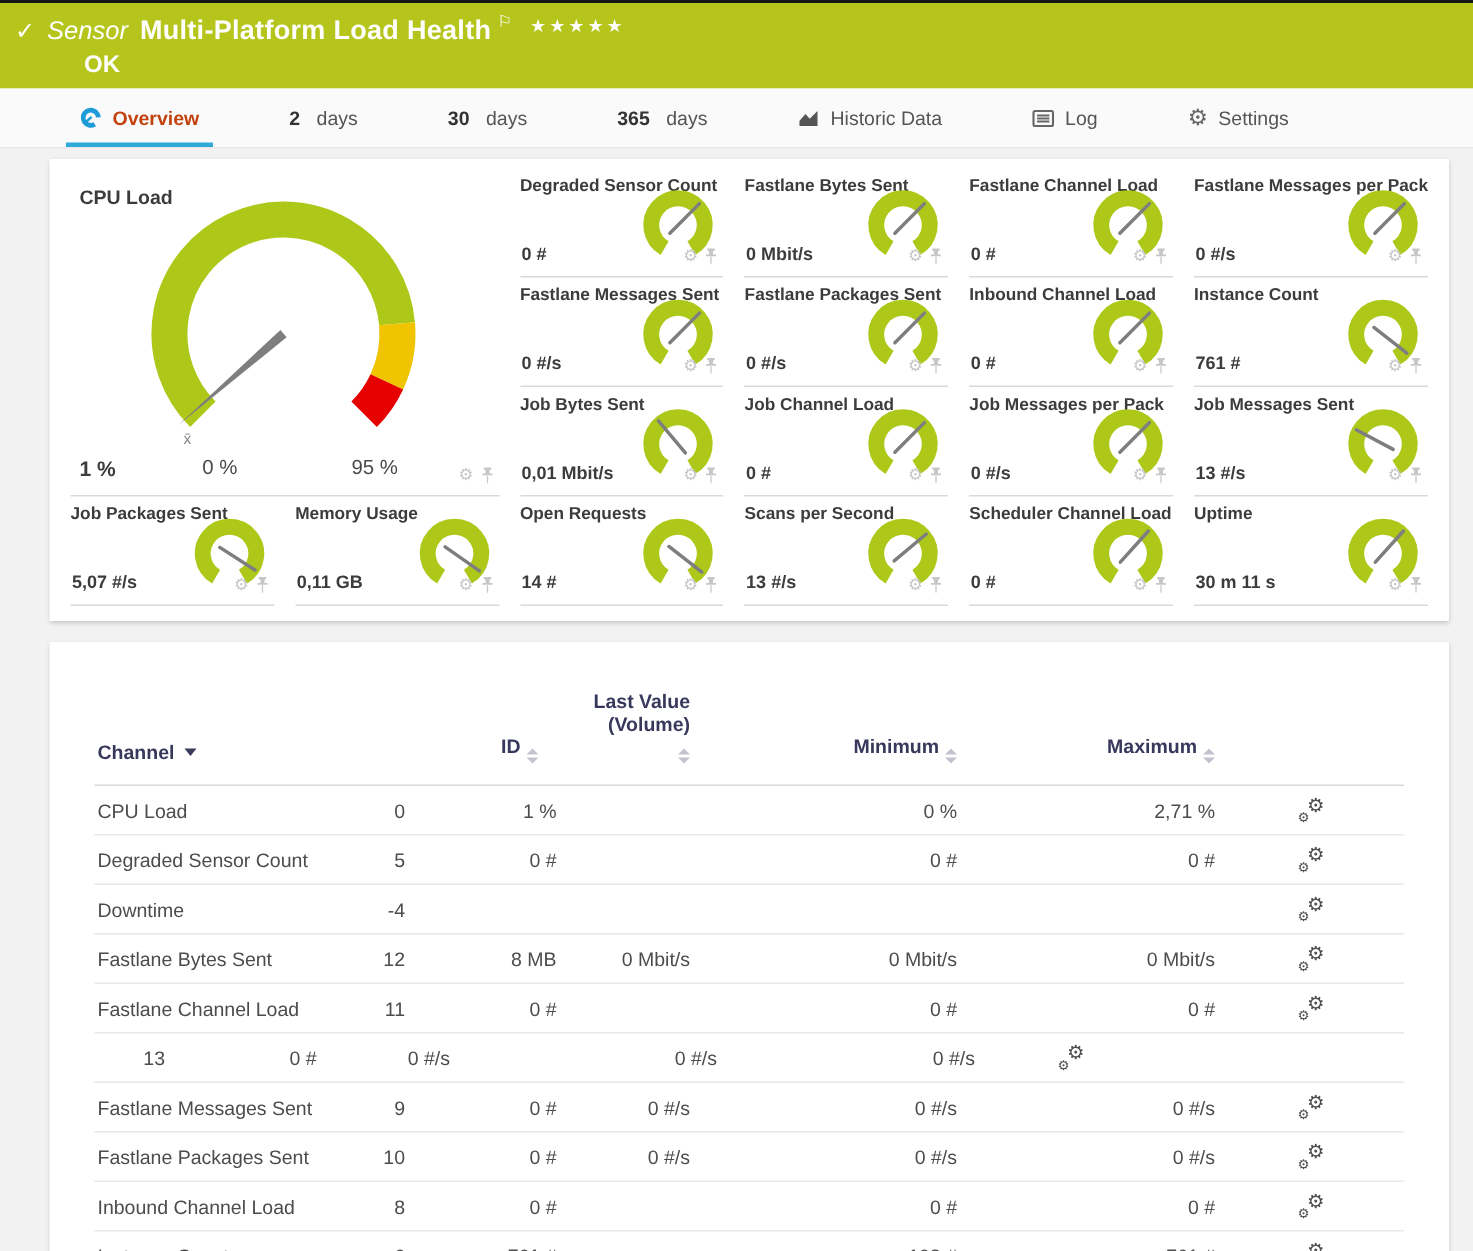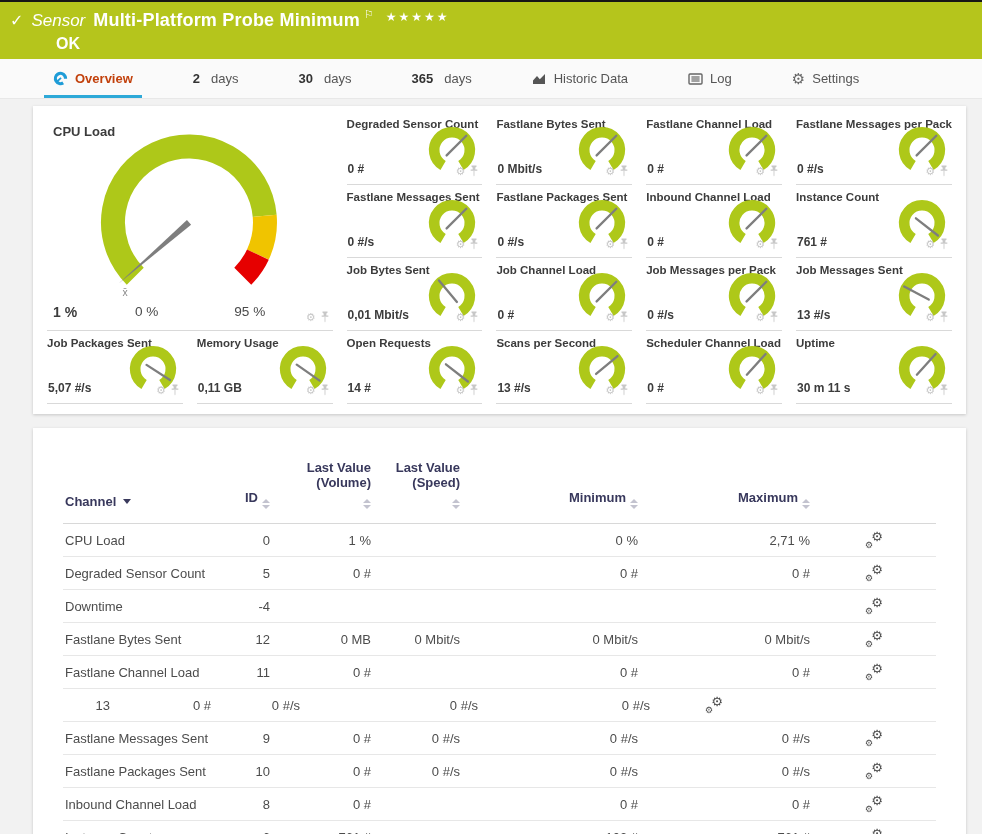--- a/index.html
+++ b/index.html
@@ -70,21 +70,21 @@
   .gears .g1 { position:absolute; right:1px; top:-3px; font-size:13px; line-height:1.2; }
   .gears .g2 { position:absolute; left:1px; bottom:-1px; font-size:9px; line-height:1; }
 </style>
 </head>
 <body>
 
 <header class="topbar">
   <div class="topbar-row1">
     <span class="check">✓</span>
     <span class="kind">Sensor</span>
-    <span class="title">Multi-Platform Probe Minimum</span>
+    <span class="title">Multi-Platform Load Health</span>
     <span class="flag">⚐</span>
     <span class="stars">★★★★★</span>
   </div>
   <div class="status">OK</div>
 </header>
 
 <nav class="tabs">
   <div class="tab active">
     <svg width="15" height="15" viewBox="0 0 16 16">
       <circle cx="8" cy="8" r="5.4" fill="none" stroke="#1e9cd7" stroke-width="3.4" stroke-dasharray="28 6" transform="rotate(58 8 8)"></circle>
@@ -431,26 +431,20 @@
           <i class="up"></i>
           <i class="dn"></i>
         </span>
     </div>
     <div class="tc c-vol th">
       <span class="lbl">Last Value (Volume)</span><span class="sort-icon">
           <i class="up"></i>
           <i class="dn"></i>
         </span>
     </div>
-    <div class="tc c-speed th">
-      <span class="lbl">Last Value (Speed)</span><span class="sort-icon">
-          <i class="up"></i>
-          <i class="dn"></i>
-        </span>
-    </div>
     <div class="tc c-min th">
       <span class="lbl">Minimum</span><span class="sort-icon">
           <i class="up"></i>
           <i class="dn"></i>
         </span>
     </div>
     <div class="tc c-max th">
       <span class="lbl">Maximum</span><span class="sort-icon">
           <i class="up"></i>
           <i class="dn"></i>
@@ -500,21 +494,21 @@
       <span class="gears">
             <span class="g1">⚙</span>
             <span class="g2">⚙</span>
           </span>
     </div>
   </div>
 
   <div class="trow">
     <div class="tc c-channel">Fastlane Bytes Sent</div>
     <div class="tc c-id">12</div>
-    <div class="tc c-vol">0 MB</div>
+    <div class="tc c-vol">8 MB</div>
     <div class="tc c-speed">0 Mbit/s</div>
     <div class="tc c-min">0 Mbit/s</div>
     <div class="tc c-max">0 Mbit/s</div>
     <div class="tc c-gears">
       <span class="gears">
             <span class="g1">⚙</span>
             <span class="g2">⚙</span>
           </span>
     </div>
   </div>

